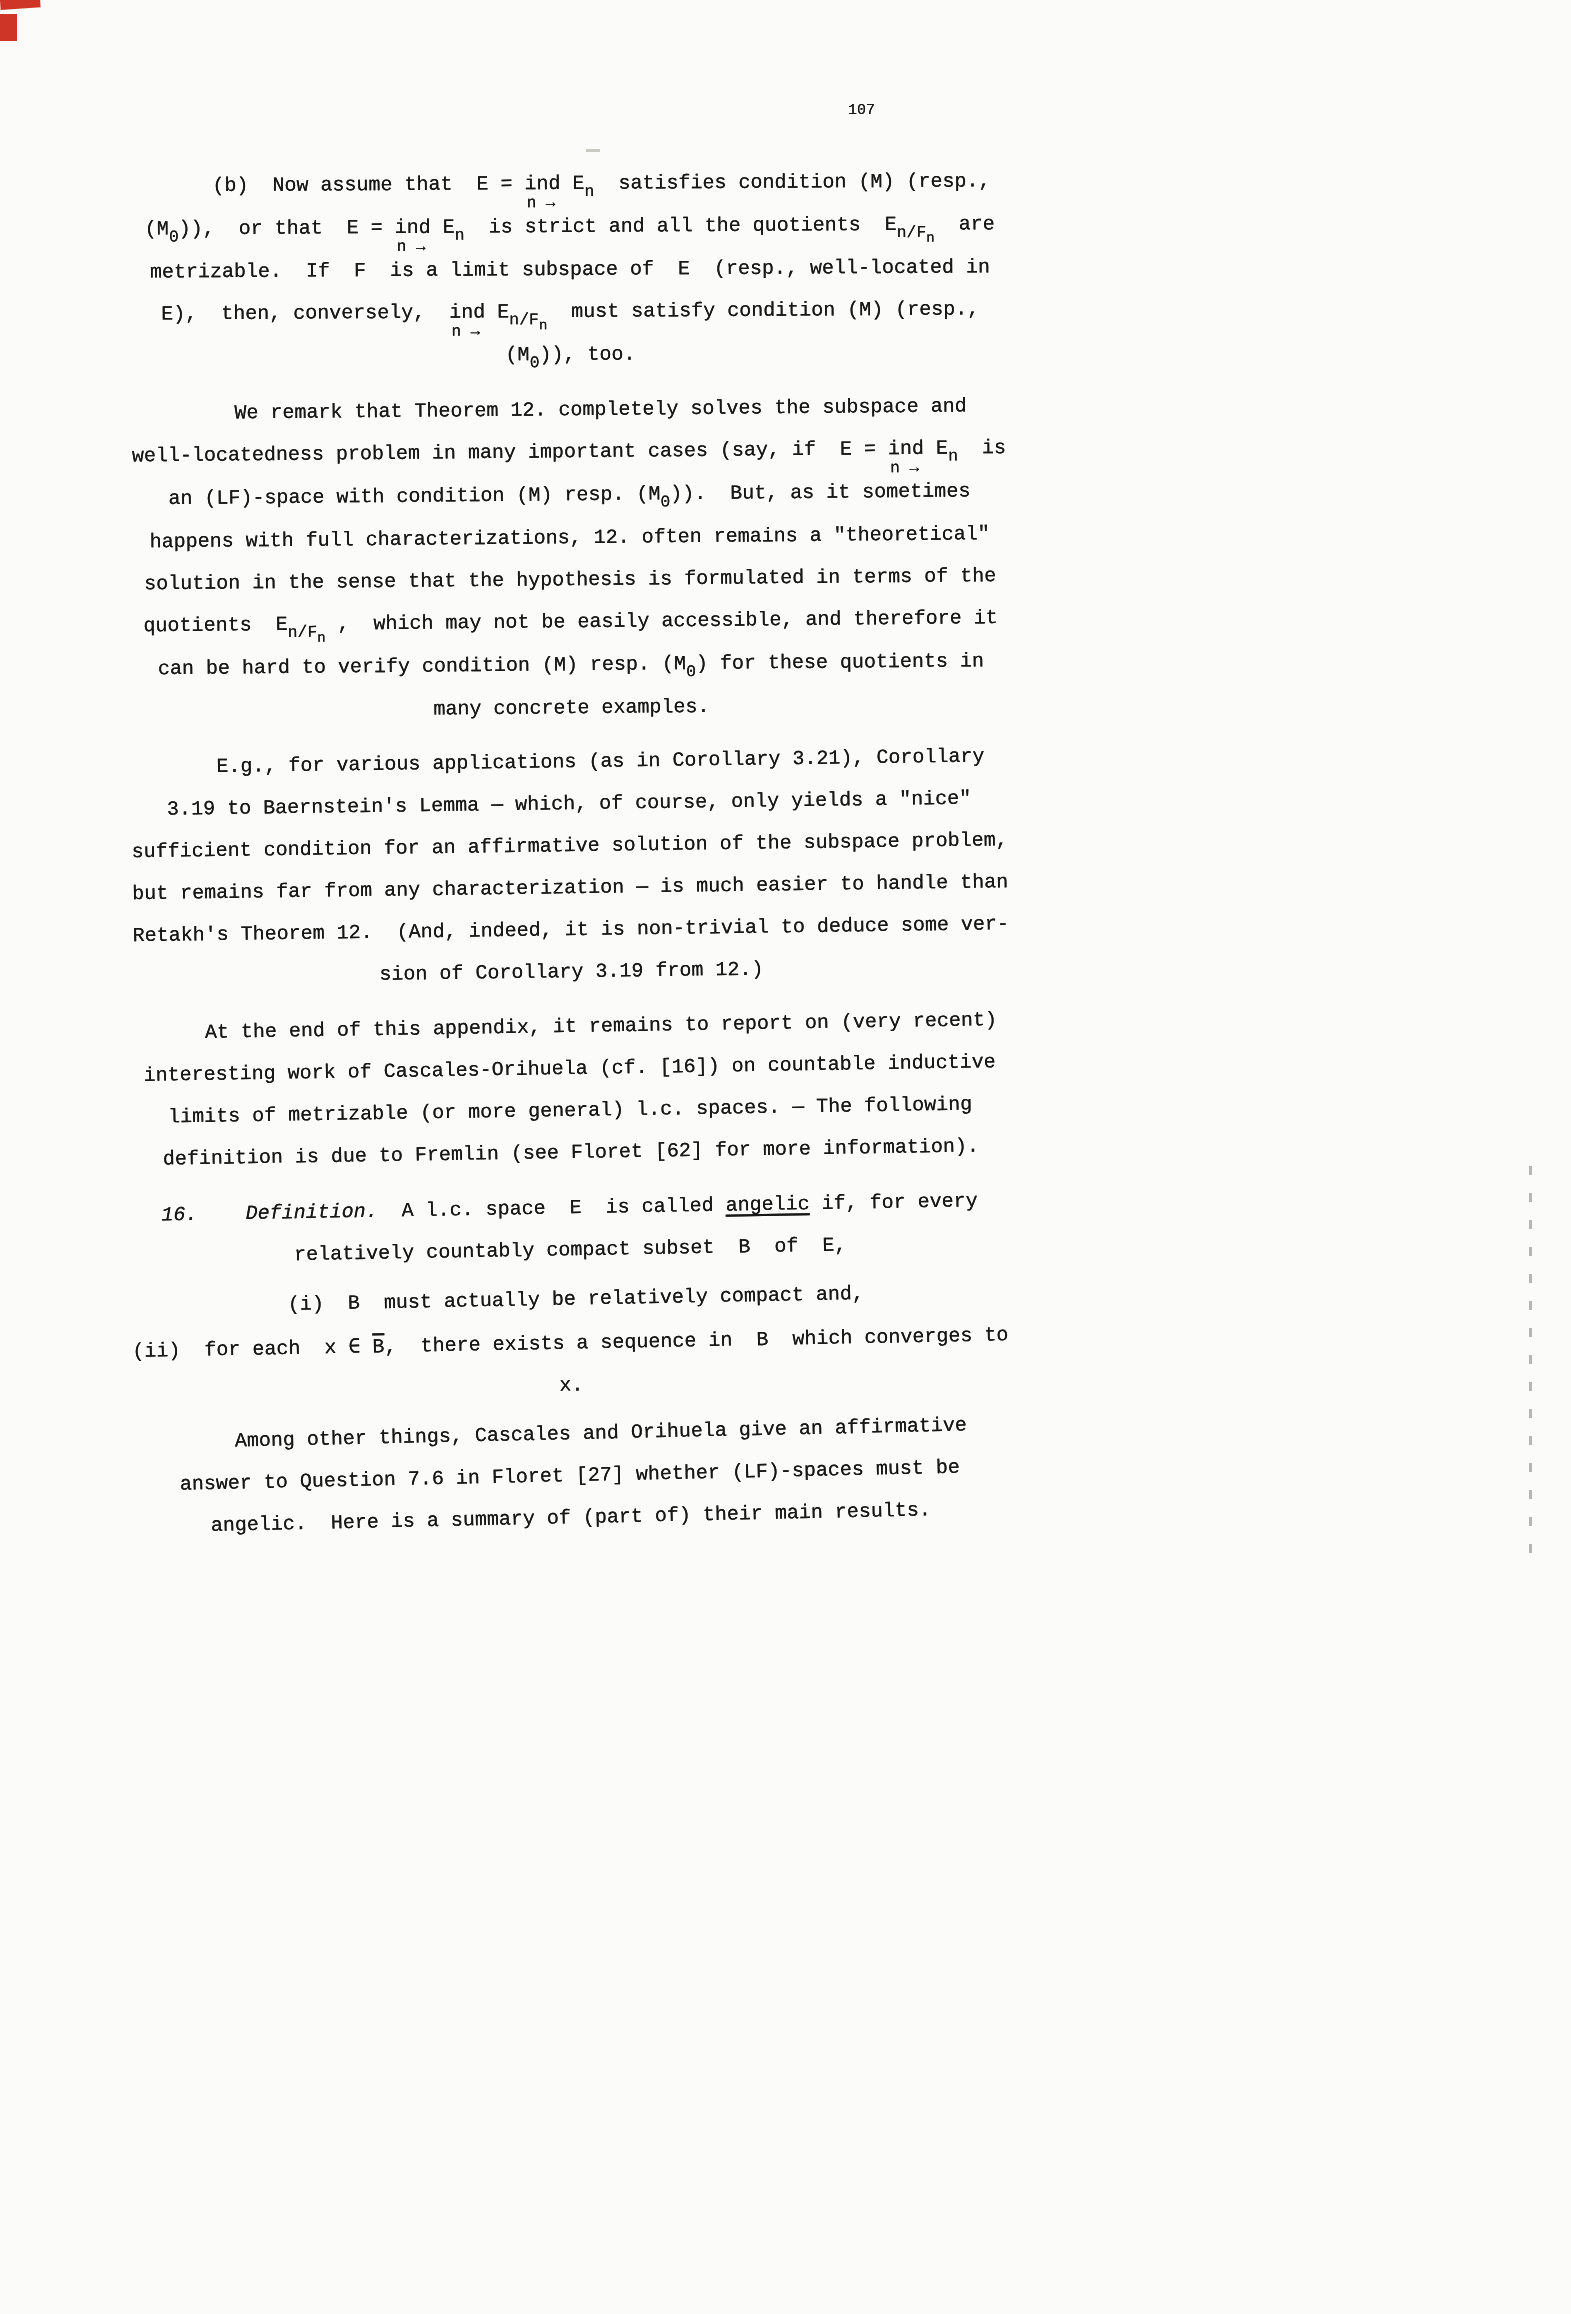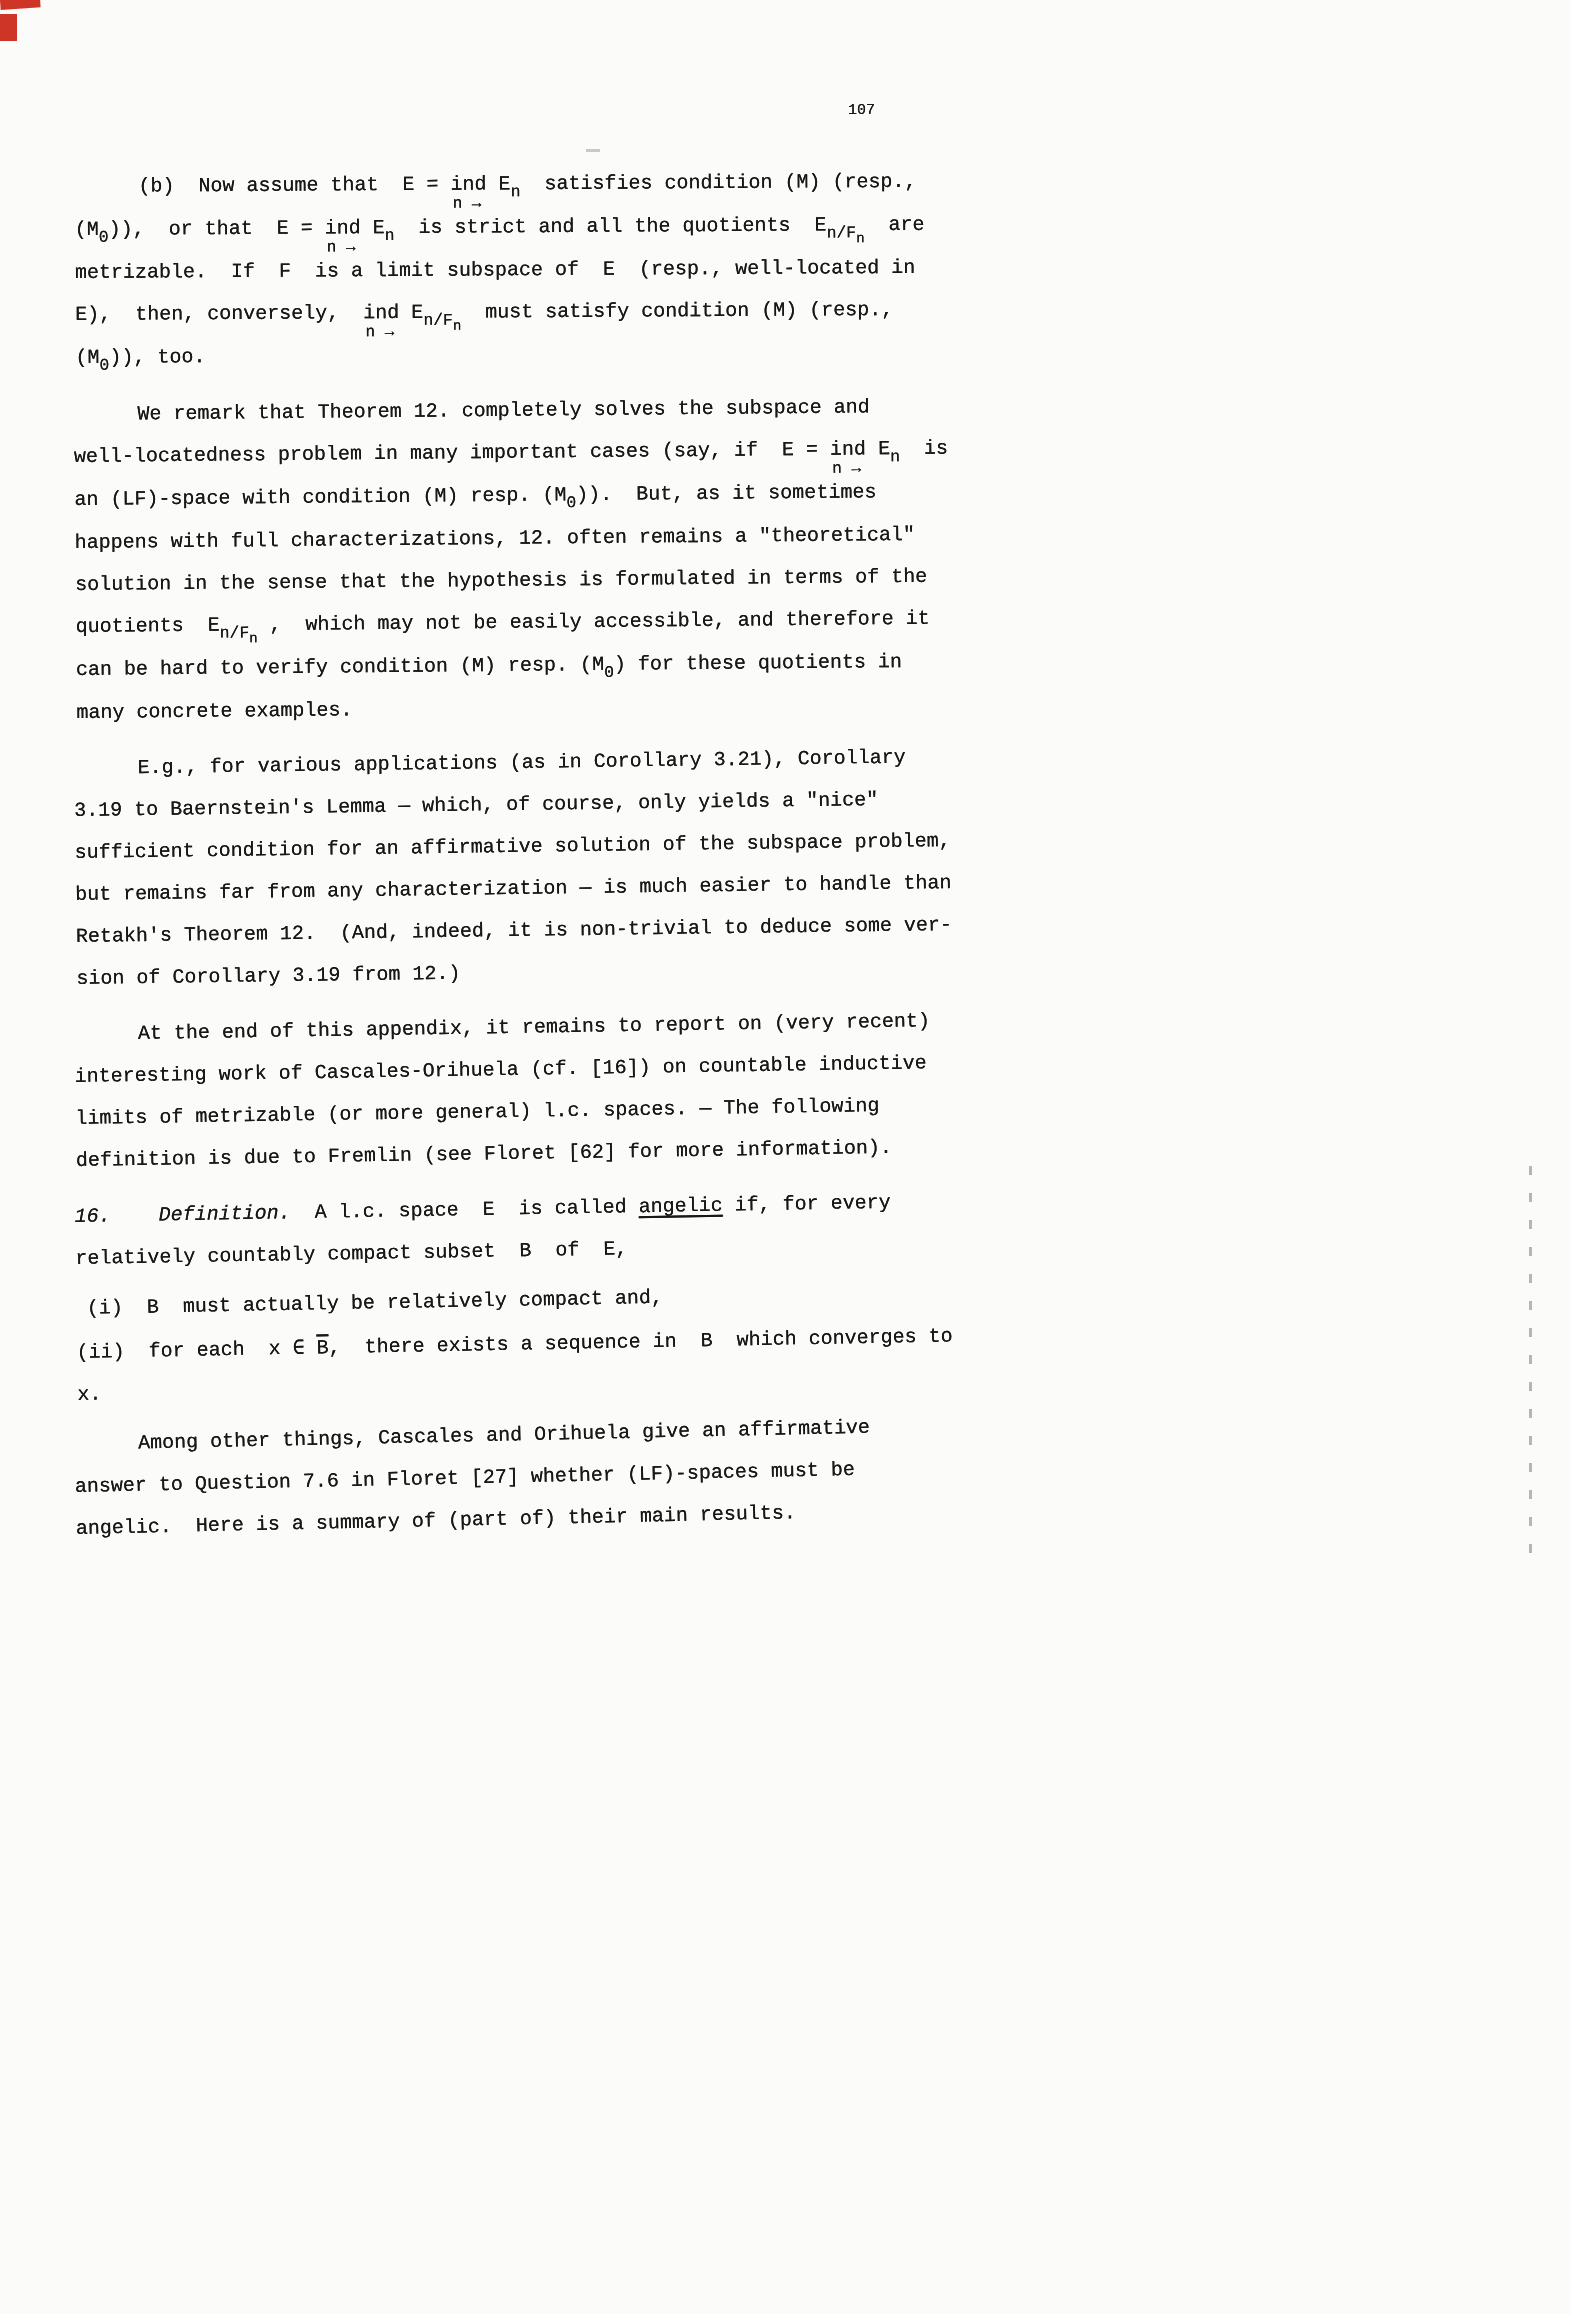--- a/index.html
+++ b/index.html
@@ -24,20 +24,21 @@
     text-shadow: 0 0 0.4px #181818;
   }
   .content {
     position: absolute;
     left: 75px;
     top: 166px;
     width: 990px;
     font-size: 20px;
     line-height: 42px;
     text-shadow: 0 0 0.4px #181818;
+    text-align: center;
   }
   .para { margin-bottom: 14px; }
   .para-def { margin-bottom: 8px; }
   .item { margin-bottom: 2px; }
   .item-i .line { padding-left: 12px; }
   .item-ii .line { padding-left: 2px; }
   .gap-before { margin-top: 8px; }
   .line { white-space: pre; position: relative; }
   .fl { padding-left: 64px; }
   .cont { padding-left: 64px; }

